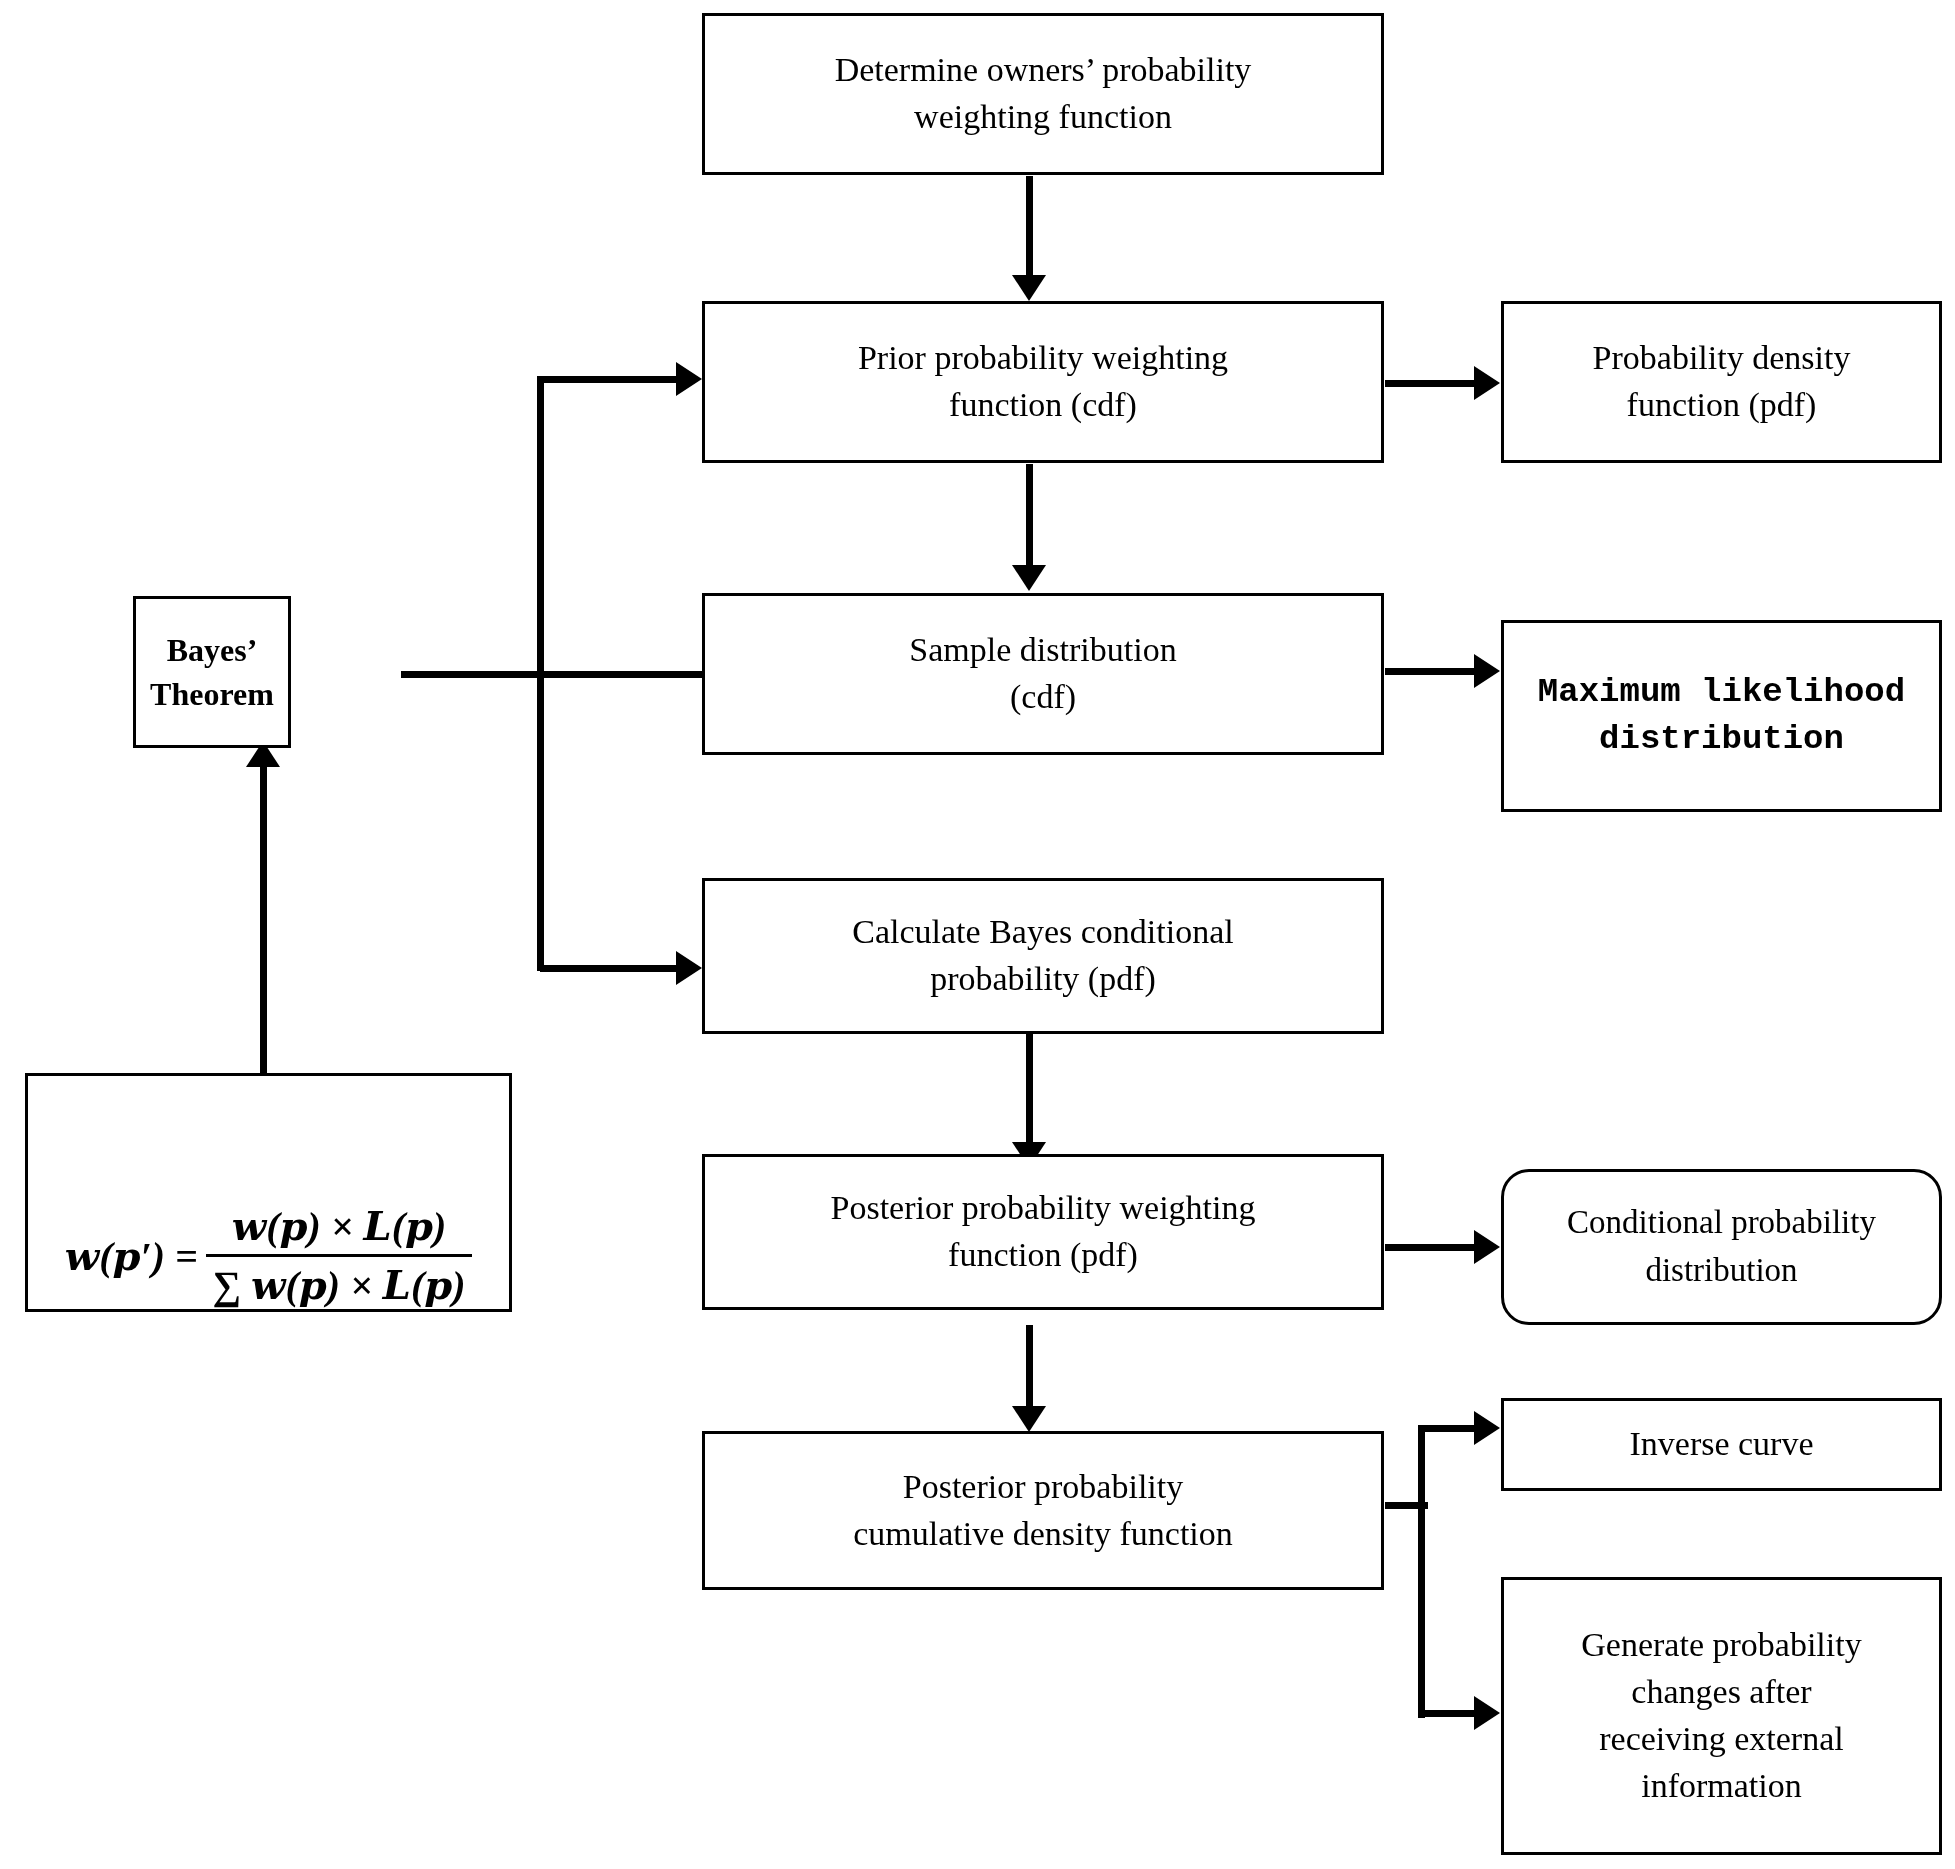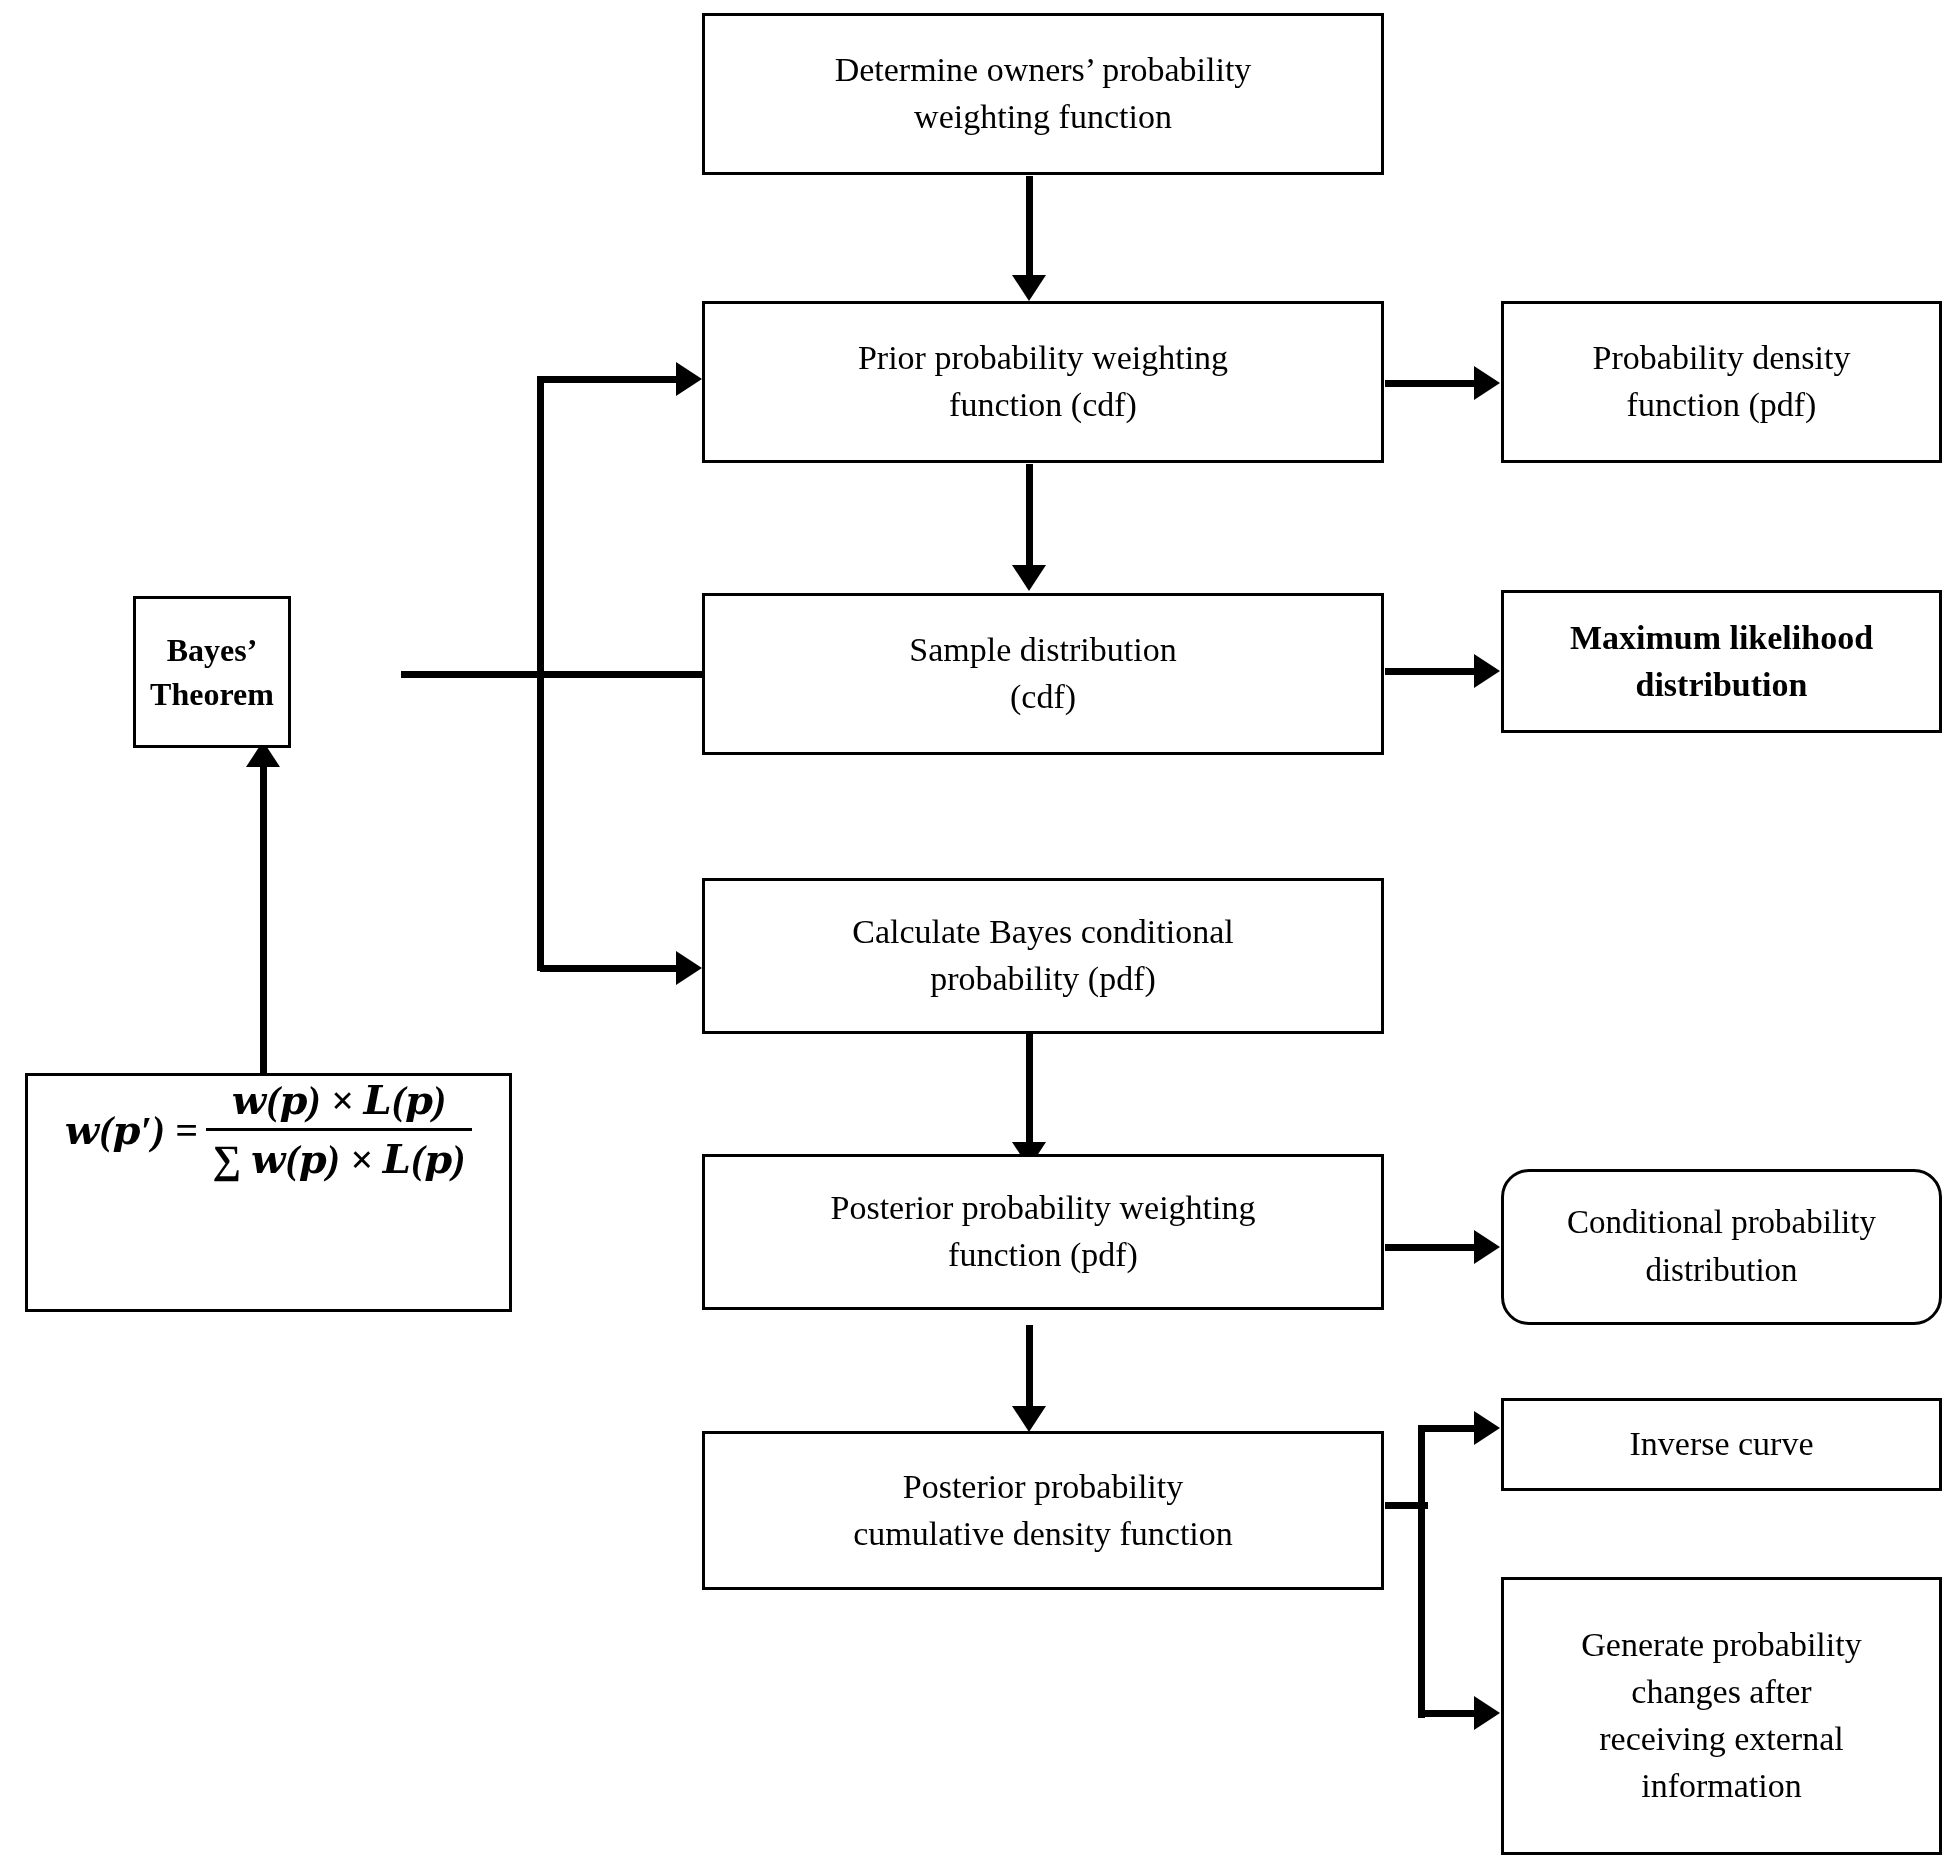--- a/index.html
+++ b/index.html
@@ -40,21 +40,21 @@
   }
   .node .txt { display: block; width: 100%; }
 
   
   .formula {
     position: absolute;
     box-sizing: border-box;
     border: 3.3px solid #000000;
     background: #ffffff;
     display: flex;
-    align-items: flex-start;
+    align-items: flex-end;
     justify-content: center;
     z-index: 3;
   }
   .eq {
     display: flex;
     align-items: center;
     justify-content: center;
     font-weight: bold;
     font-style: italic;
     font-size: 40px;
@@ -169,21 +169,21 @@
   </div>
 
   <div class="node bold" style="left:133px; top:596px; width:158px; height:152px; font-size:32px;">
     <span class="txt">Bayes’<br>Theorem</span>
   </div>
 
   <div class="node" style="left:702px; top:593px; width:682px; height:162px;">
     <span class="txt">Sample distribution<br>(cdf)</span>
   </div>
 
-  <div class="node bold" style="left:1501px; top:590px; width:441px; height:143px;">
+  <div class="node bold" style="left:1501px; top:620px; width:441px; height:192px;font-family:Liberation Mono, monospace;">
     <span class="txt">Maximum likelihood<br>distribution</span>
   </div>
 
   <div class="node" style="left:702px; top:878px; width:682px; height:156px;">
     <span class="txt">Calculate Bayes conditional<br>probability (pdf)</span>
   </div>
 
   <div class="formula" style="left:25px; top:1073px; width:487px; height:239px;">
     <div class="eq">
       <span class="lhs">𝒘(𝒑′) =</span>

